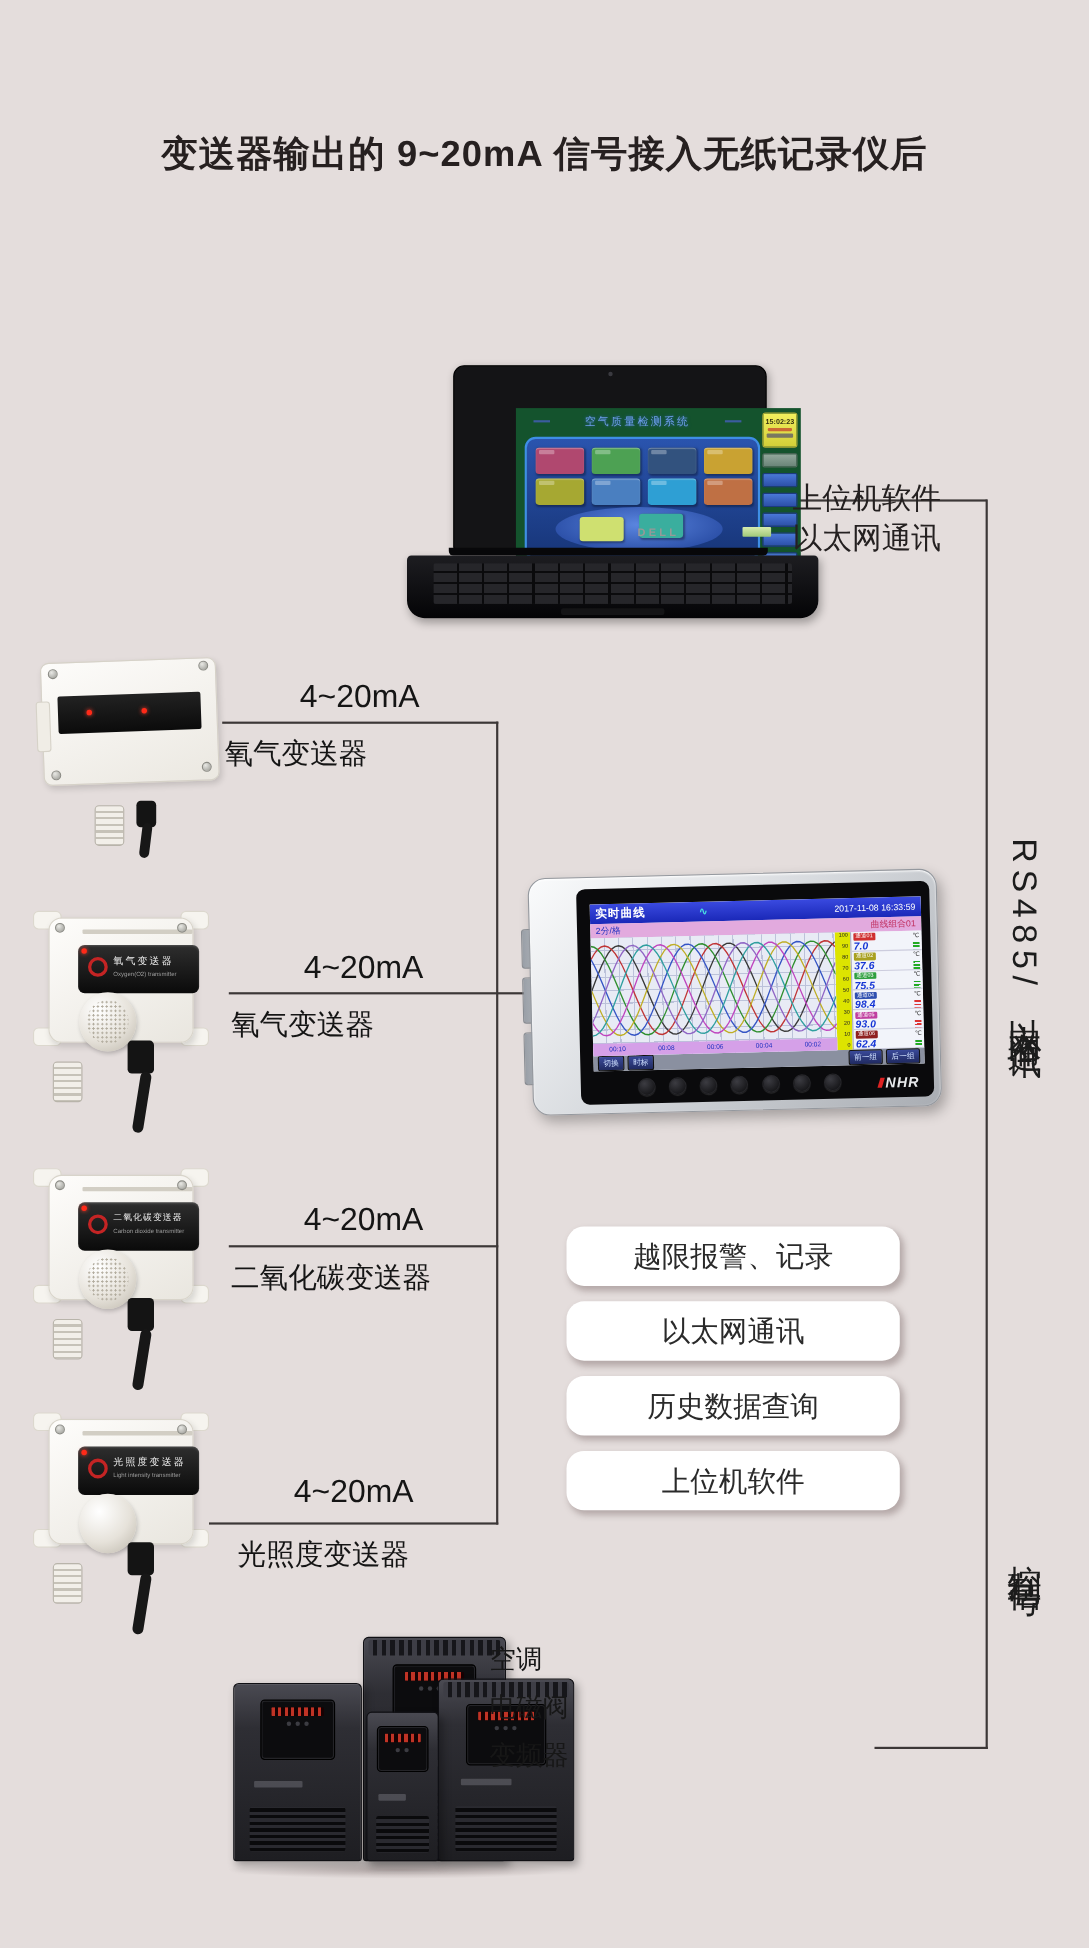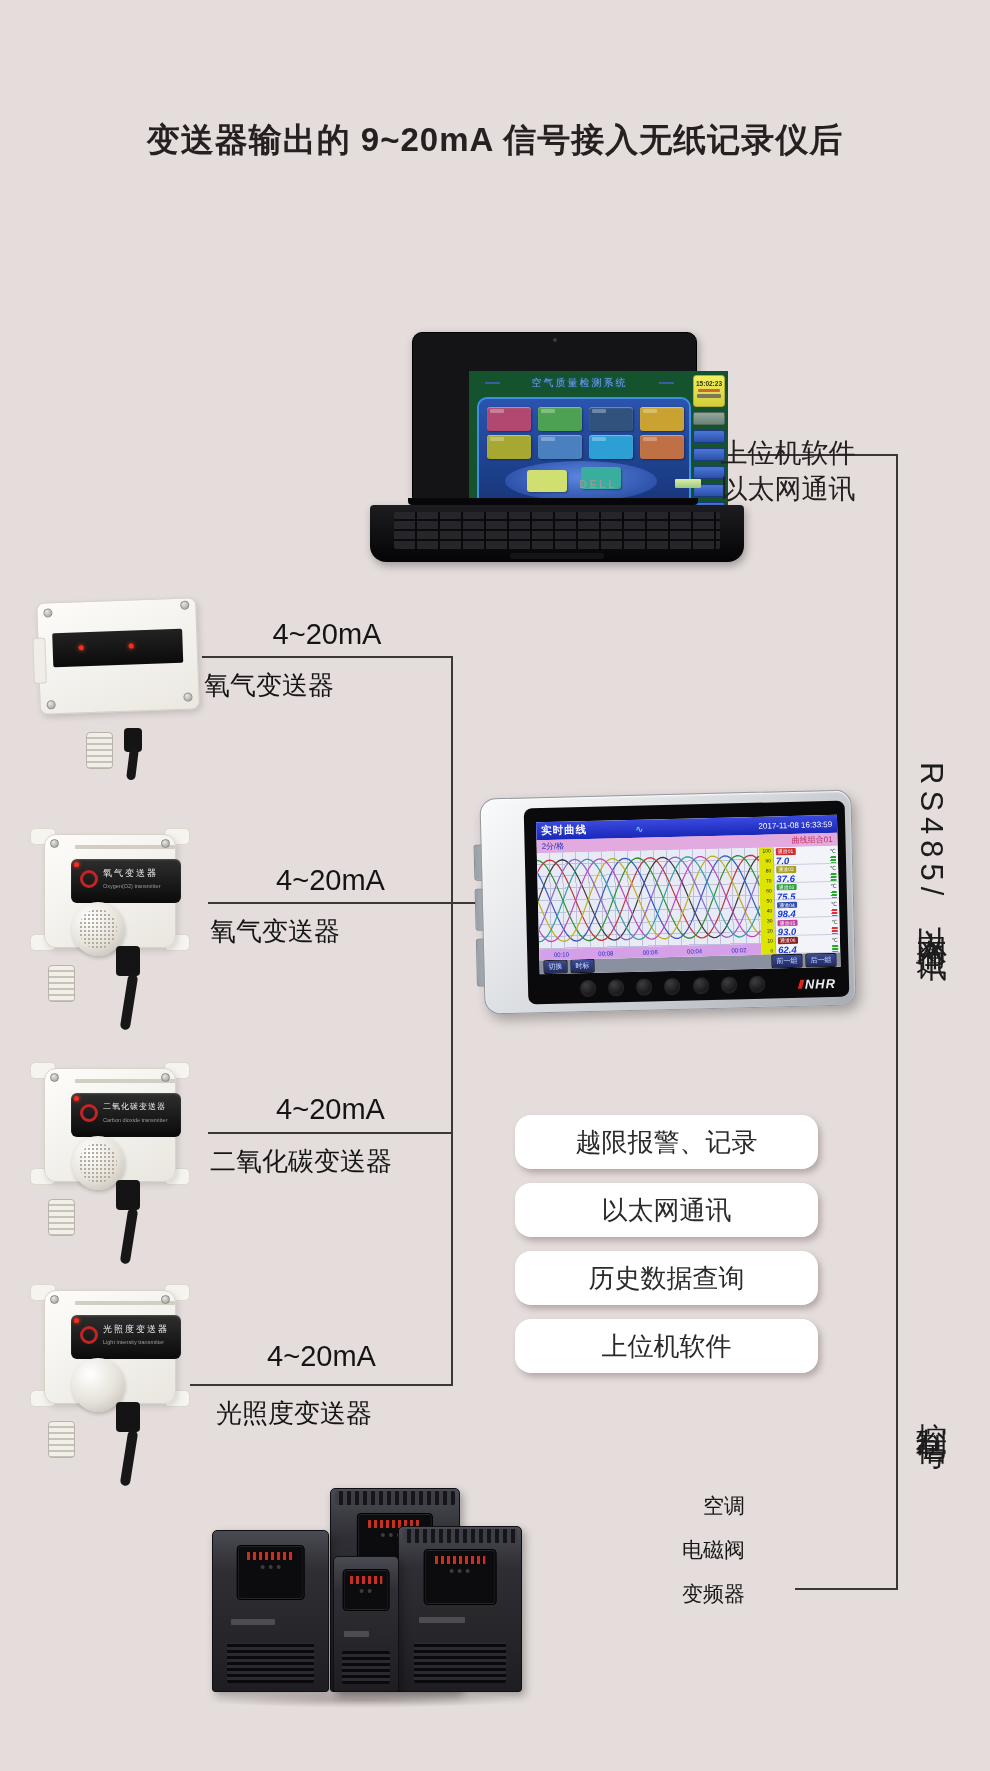--- a/index.html
+++ b/index.html
@@ -122,21 +122,21 @@
 
   
   .feat{position:absolute;left:515px;width:303px;height:54px;background:#fff;border-radius:16px;
         box-shadow:3px 4px 6px rgba(110,90,90,.4);display:flex;align-items:center;justify-content:center;
         font-size:26px;color:#2a2a2a;}
 
   
   .vlabel{position:absolute;writing-mode:vertical-rl;text-orientation:mixed;font-size:31px;color:#1c1c1c;letter-spacing:6px;}
 
   
-  .act{position:absolute;left:445px;width:300px;text-align:right;font-size:21px;color:#171717;}
+  .act{position:absolute;left:445px;width:300px;text-align:left;font-size:24px;color:#171717;}
   .vfds{position:absolute;left:200px;top:1482px;width:330px;height:224px;}
   .vshadow{position:absolute;left:5px;bottom:-2px;width:315px;height:16px;
            background:radial-gradient(ellipse,rgba(60,40,40,.28),transparent 70%);}
   .vfd{position:absolute;background:linear-gradient(180deg,#4a4a52 0%,#2e2e34 25%,#1e1e22 100%);
        border:1px solid #101014;border-radius:5px 5px 3px 3px;box-shadow:3px 4px 8px rgba(0,0,0,.3);}
   .fins{position:absolute;left:4px;right:4px;top:2px;height:14px;
         background:repeating-linear-gradient(90deg,#3e3e46 0 4px,#16161a 4px 8px);border-radius:2px;}
   .pad{position:absolute;left:50%;transform:translateX(-50%);width:58%;height:33%;background:#0c0c0e;border-radius:4px;
        border:1px solid #000;box-shadow:inset 0 0 0 1px #242428;}
   .seg{margin:6px auto 0;width:72%;height:8px;background:#1a0000;

